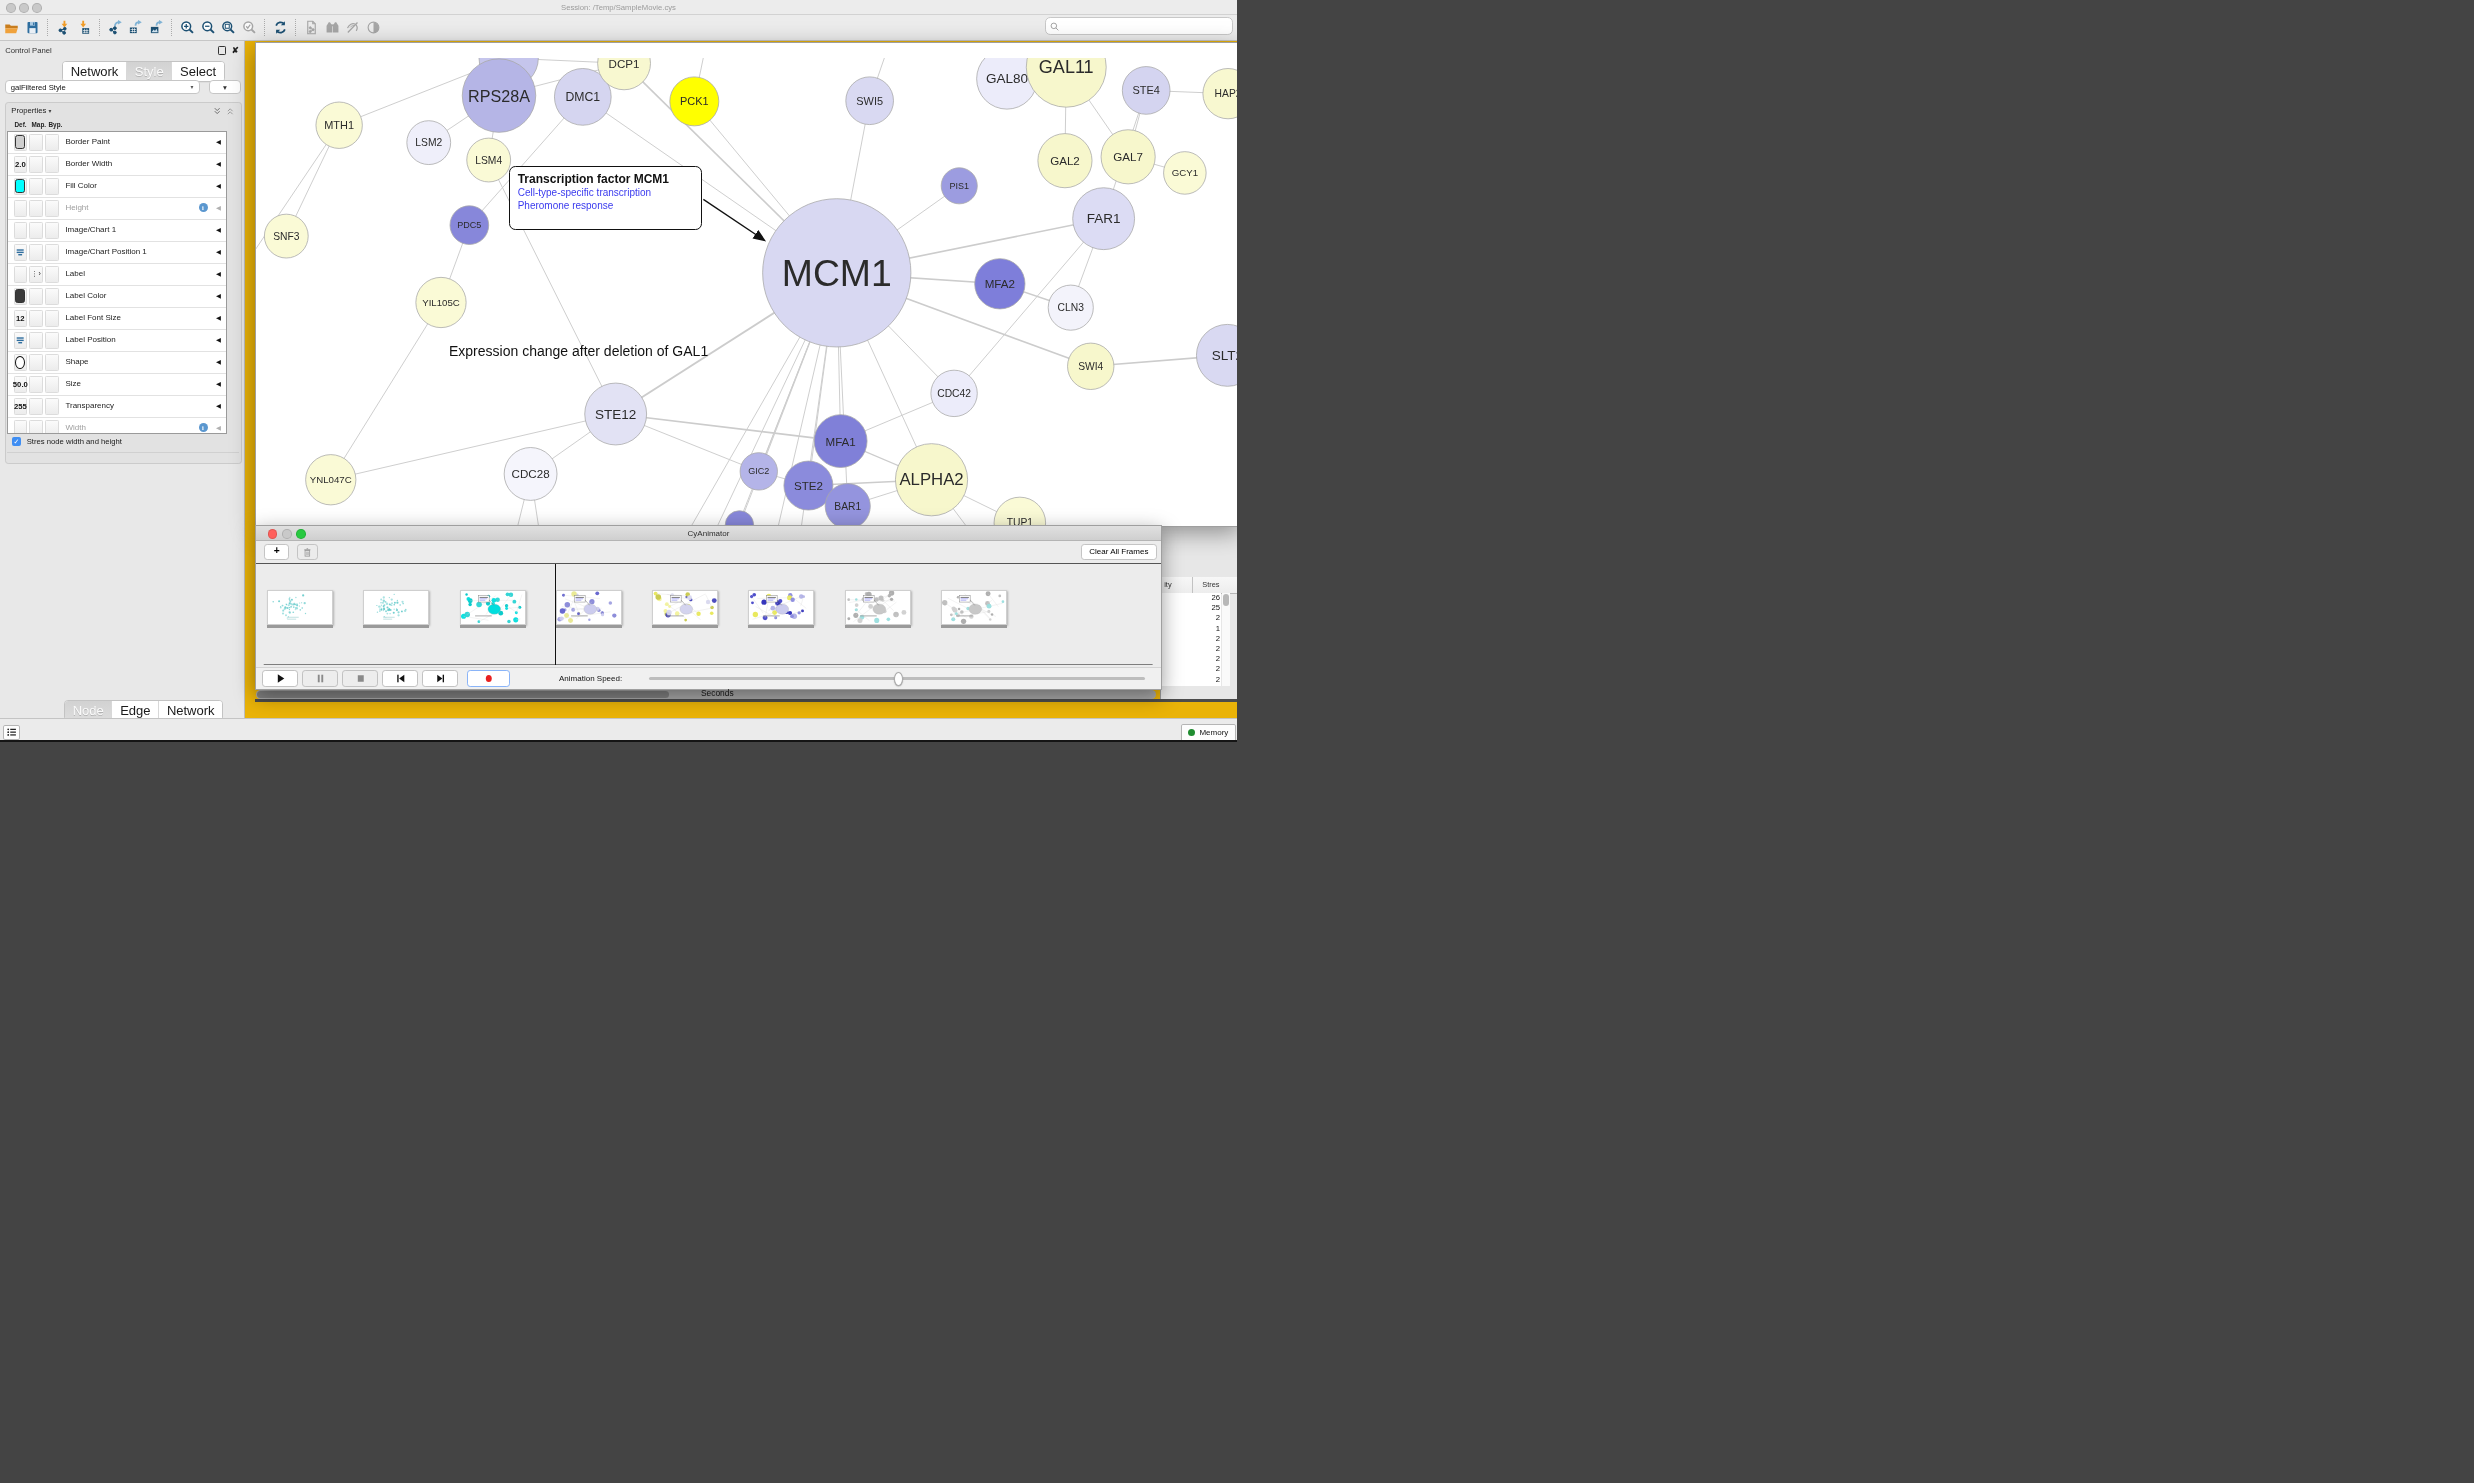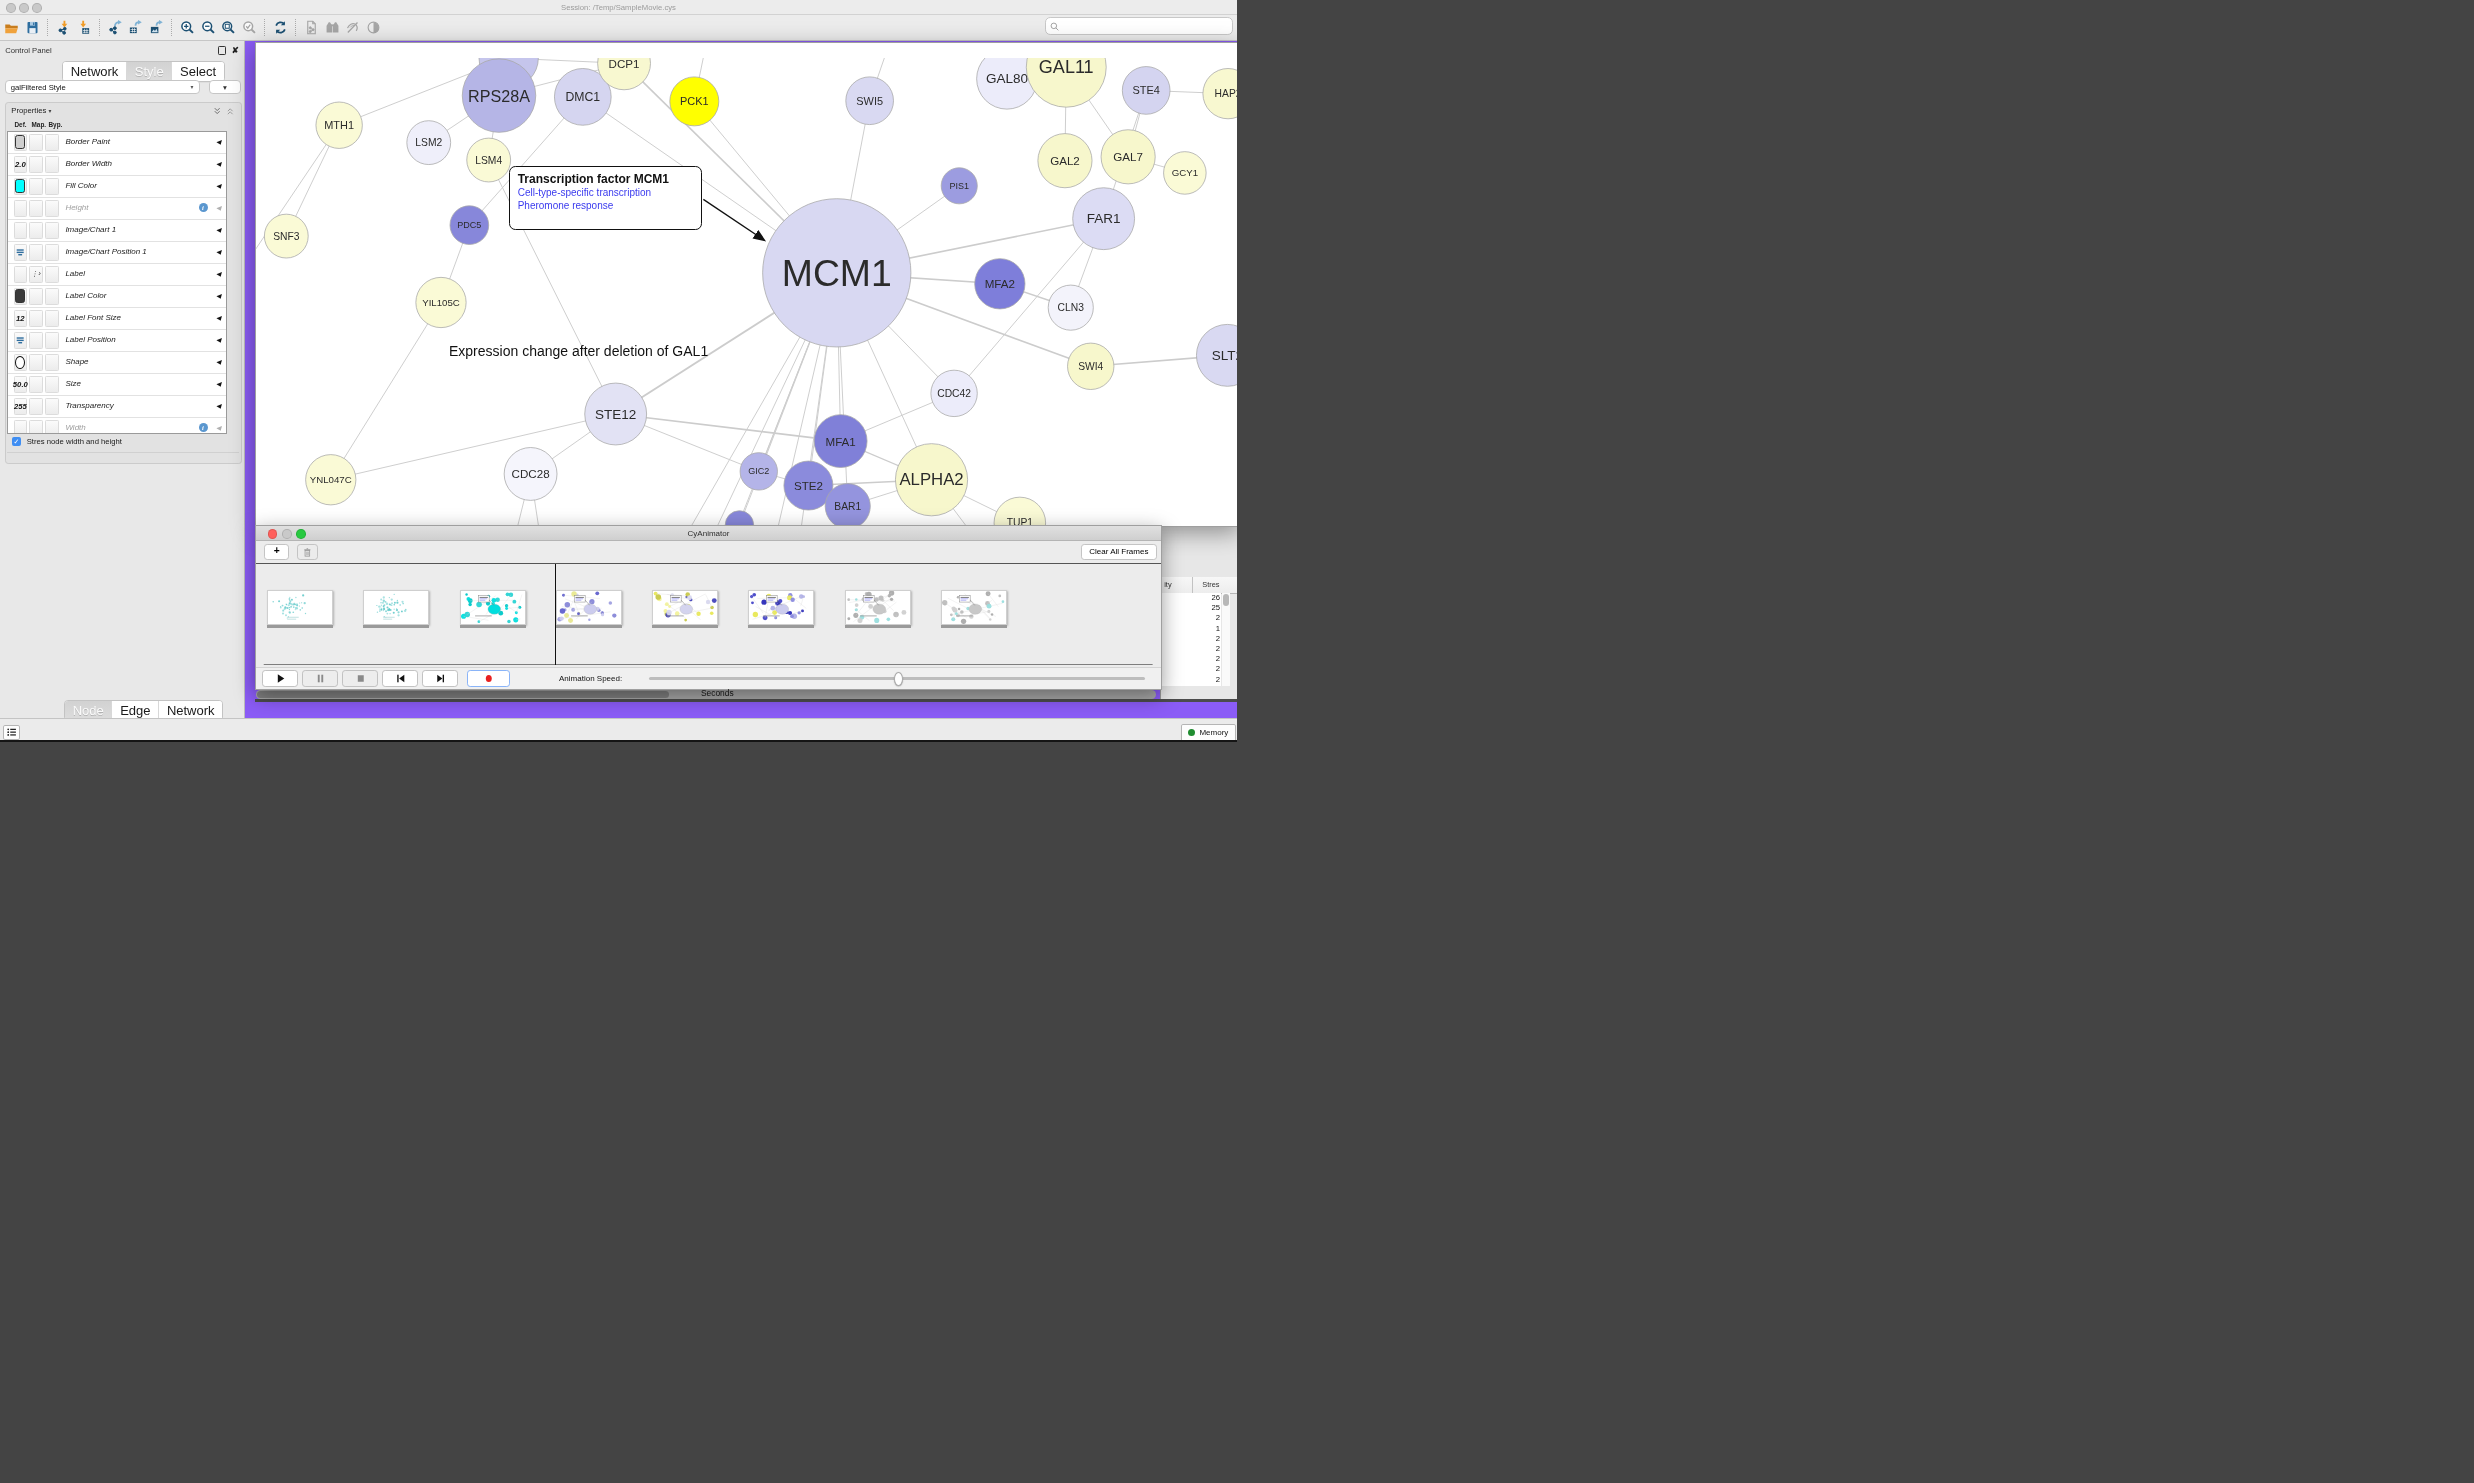--- a/index.html
+++ b/index.html
@@ -1,16 +1,16 @@
 <!DOCTYPE html>
 <html style="font-size:10.3px"><head>
 <meta charset="utf-8">
 <style>
   html,body{margin:0;padding:0;background:#444;}
-  .screen{position:relative;width:1237px;height:742px;background:#8b5cf6;
+  .screen{position:relative;width:1237px;height:742px;background:#eab308;
     font-family:"Liberation Sans",sans-serif;overflow:hidden;-webkit-font-smoothing:antialiased;}
   
   .titlebar{position:absolute;left:0;top:0;right:0;height:14px;background:#ececec;border-bottom:0.6px solid #d2d2d2;}
   .tl{position:absolute;top:3.2px;width:7.7px;height:7.7px;border-radius:50%;border:0.6px solid rgba(0,0,0,.12);}
   .titlebar .apptitle{position:absolute;left:0;right:0;top:2.6px;text-align:center;font-size:7.7px;color:#9b9b9b;}
   
   .toolbar{position:absolute;left:0;top:15px;right:0;height:25px;background:#ececec;border-bottom:0.6px solid #c6c6c6;
     display:flex;align-items:center;padding-left:1.3px;}
   .tbtn{width:20.6px;height:20.6px;display:flex;align-items:center;justify-content:center;border-radius:2.6px;}
   .tbtn svg{width:15px;height:15px;}
@@ -29,21 +29,21 @@
   .seg .sitem:first-child{border-left:none;}
   .seg .sitem.on{background:linear-gradient(#d2d2d2,#dcdcdc);color:#fafafa;text-shadow:0 0.6px 0 rgba(0,0,0,.18);}
   .combo{position:absolute;left:4.5px;top:39px;width:195px;height:14px;background:#fff;border:0.6px solid #c6c6c6;border-radius:3.9px;
     font-size:7.7px;color:#111;display:flex;align-items:center;padding:0 5.2px;box-sizing:border-box;justify-content:space-between;}
   .combo-btn{position:absolute;left:209px;top:39px;width:32px;height:14px;background:#fff;border:0.6px solid #c6c6c6;border-radius:3.9px;
     display:flex;align-items:center;justify-content:center;font-size:6.4px;color:#333;box-sizing:border-box;}
   .propbox{position:absolute;left:4.5px;top:61px;width:235px;height:360px;background:#e2e2e2;border:0.6px solid #cbcbcb;border-radius:3.2px;}
   .prop-head{position:absolute;left:0;right:0;top:0;height:15.5px;font-size:7.7px;color:#222;display:flex;align-items:center;padding:0 5.8px;}
   .prop-head .chev{margin-left:auto;display:flex;gap:5.2px;}
   .colhdr{position:absolute;top:18px;left:0;font-size:6.4px;font-weight:bold;color:#222;}
-  .rows{position:absolute;left:1.9px;right:14px;top:28px;height:301px;background:#fff;border:0.6px solid #9a9a9a;overflow:hidden;font-style:italic;}
+  .rows{position:absolute;left:1.9px;right:14px;top:28px;height:301px;background:#fff;border:0.6px solid #9a9a9a;overflow:hidden;}
   .prow{position:relative;height:21px;border-bottom:0.6px solid #e2e2e2;}
   .pcell{position:absolute;top:1.9px;width:13.5px;height:17px;background:linear-gradient(#fbfbfb,#ececec);border:0.6px solid #dcdcdc;
     border-radius:1.3px;display:flex;align-items:center;justify-content:center;box-sizing:border-box;}
   .pcell.c1{left:5.2px;}.pcell.c2{left:21px;}.pcell.c3{left:37px;}
   .plabel{position:absolute;left:57px;top:5.2px;font-size:8px;color:#222;}
   .prow.dis .plabel{color:#9e9e9e;}
   .parrow{position:absolute;right:4.5px;top:5.8px;font-size:6.4px;color:#111;}
   .prow.dis .parrow{color:#b0b0b0;}
   .pinfo{position:absolute;right:18px;top:5.2px;width:9px;height:9px;border-radius:50%;background:#5b97cf;color:#fff;
     font-size:6.4px;font-weight:bold;font-family:"Liberation Serif",serif;display:flex;align-items:center;justify-content:center;}

